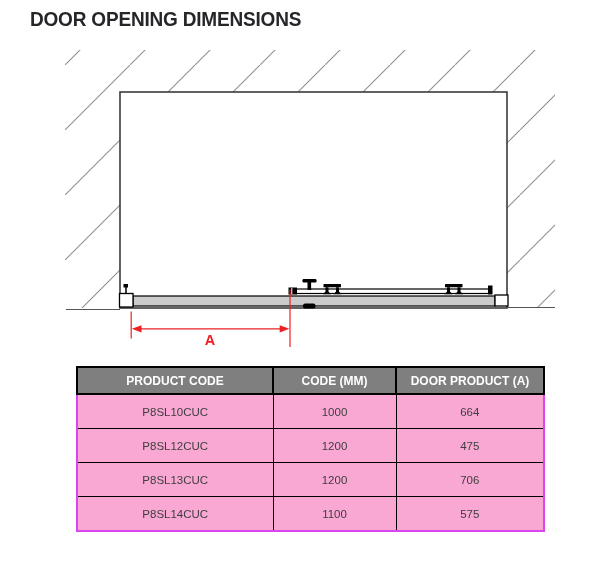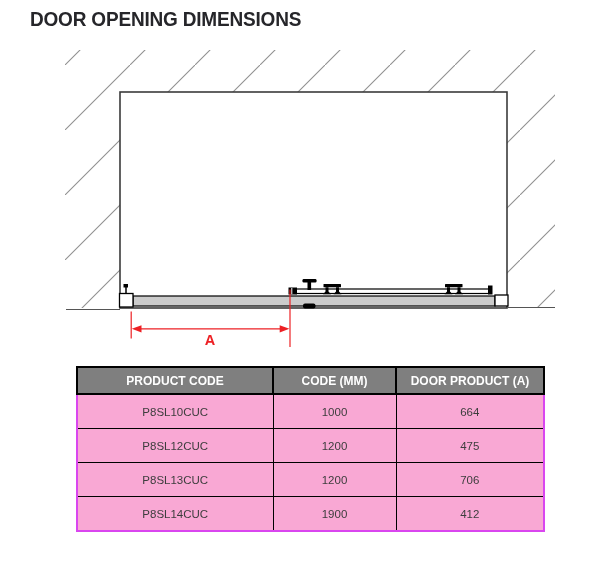--- a/index.html
+++ b/index.html
@@ -125,19 +125,19 @@
         <td>1200</td>
         <td>475</td>
       </tr>
       <tr>
         <td>P8SL13CUC</td>
         <td>1200</td>
         <td>706</td>
       </tr>
       <tr>
         <td>P8SL14CUC</td>
-        <td>1900</td>
-        <td>412</td>
+        <td>1100</td>
+        <td>575</td>
       </tr>
     </tbody>
   </table>
 
 </div>
 
 </body></html>

